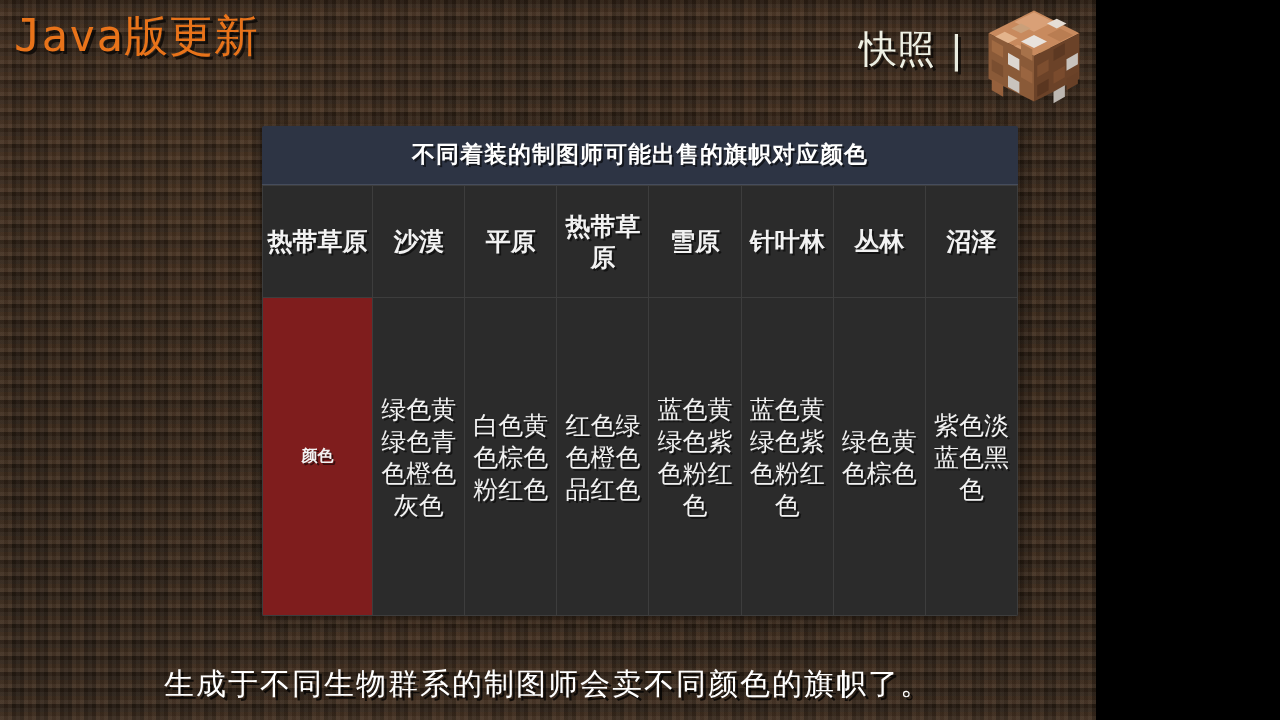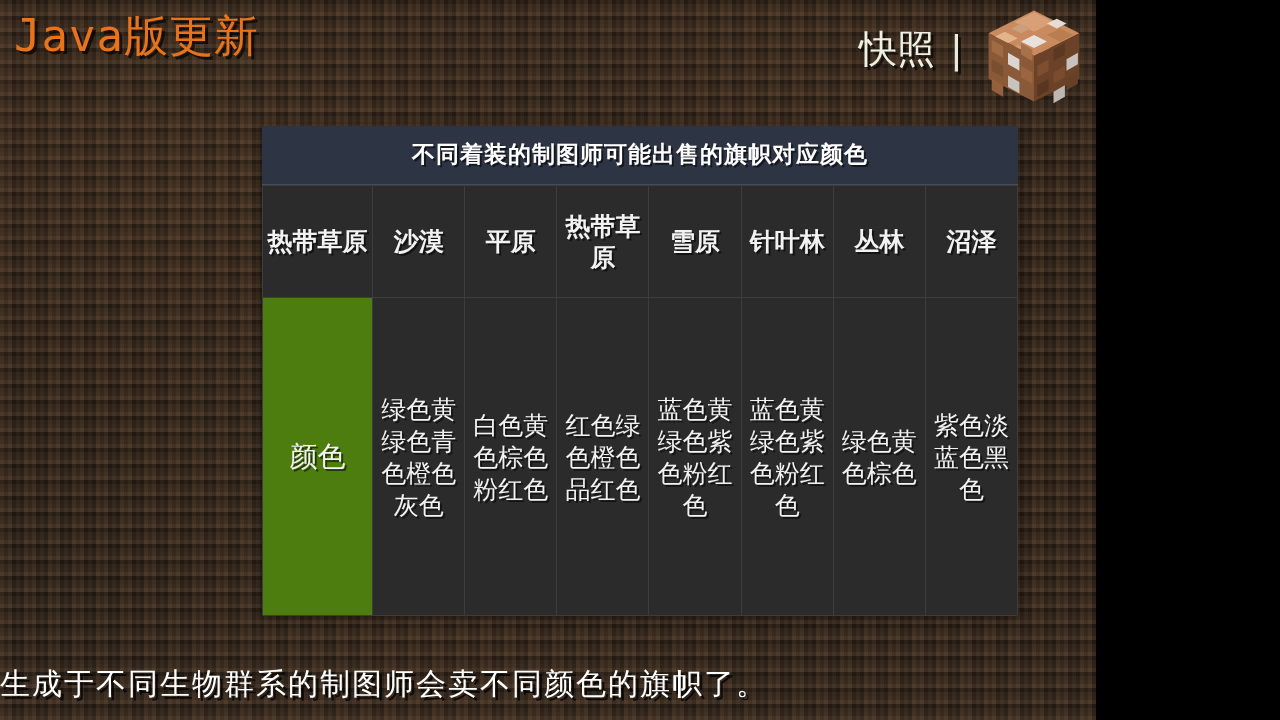--- a/index.html
+++ b/index.html
@@ -123,43 +123,44 @@
   }
   table.grid th {
     font-size: 25px;
     font-weight: bold;
     line-height: 1.22;
     padding: 14px 4px;
     height: 112px;
     box-sizing: border-box;
   }
   table.grid td.rowlabel {
-    font-size: 28px;
-    font-weight: normal;
-    background: #4d7c0f;
+    font-size: 16px;
+    font-weight: bold;
+    background: #7f1d1d;
   }
   table.grid td.colorcell {
     font-size: 25px;
     font-weight: 400;
     line-height: 1.28;
     padding: 10px 4px;
     height: 318px;
     box-sizing: border-box;
     word-break: break-all;
   }
 
   col.c-style { width: 110px; }
   col.c-biome { width: 92px; }
 
   
   .caption {
     position: absolute;
     left: 0;
     right: 0;
     bottom: 18px;
+    text-align: center;
     font-size: 30px;
     line-height: 1.2;
     color: #ffffff;
     letter-spacing: 2px;
     text-shadow: 3px 3px 0 rgba(0,0,0,0.75);
     font-family: "DejaVu Sans Mono", "Liberation Mono", monospace;
   }
 </style>
 </head>
 <body>

